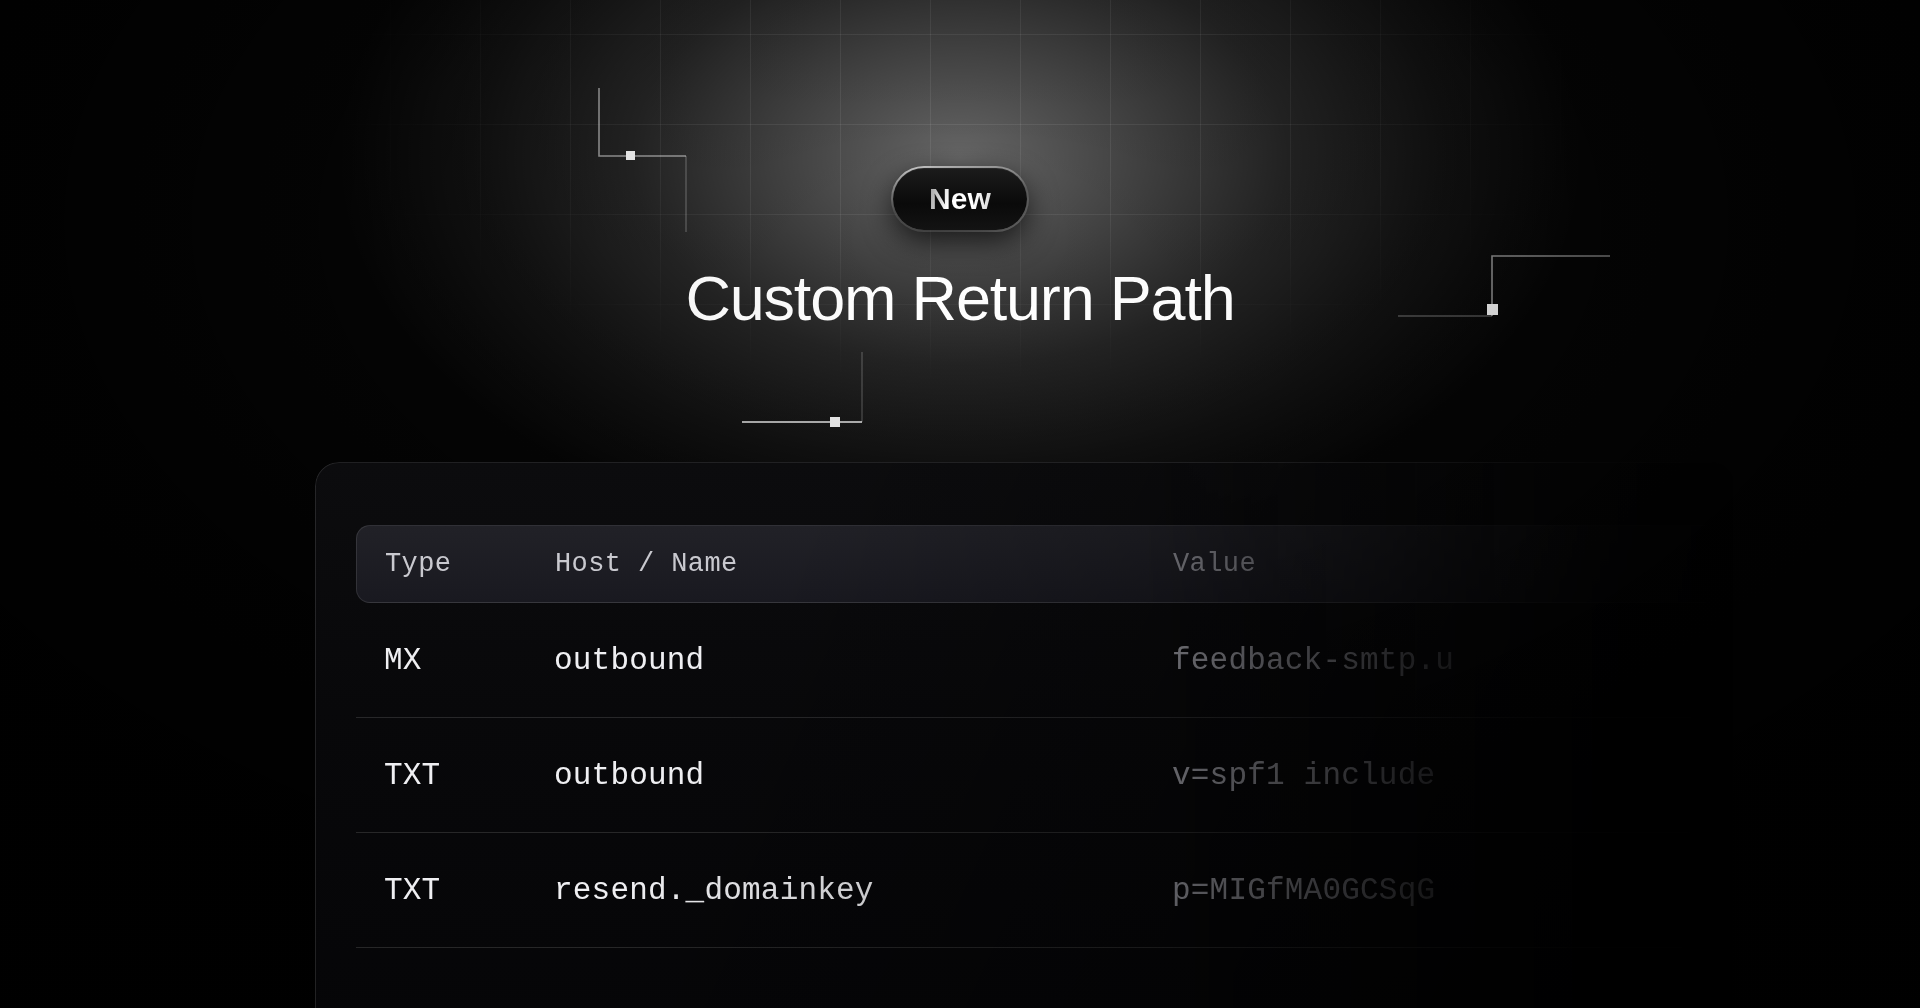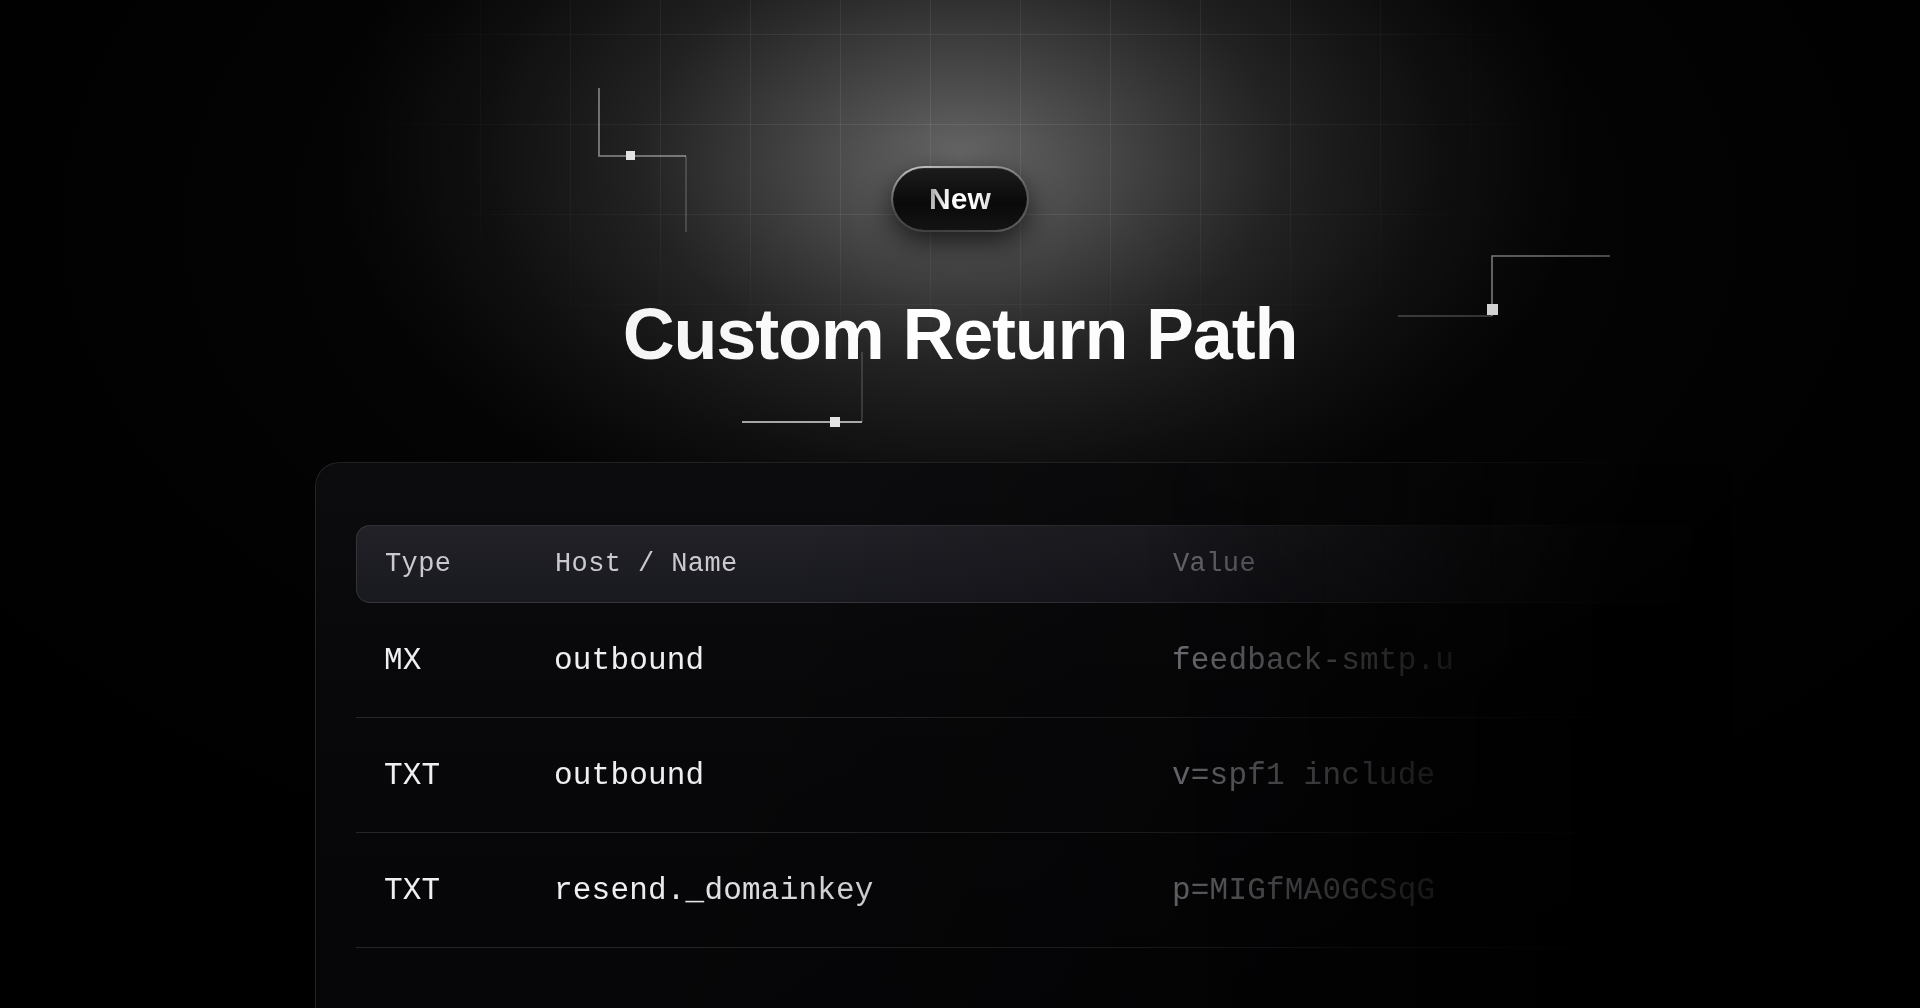--- a/index.html
+++ b/index.html
@@ -99,32 +99,31 @@
     background:linear-gradient(100deg,#9a9a9a 0%,#ffffff 34%,#ffffff 70%,#d6d6d6 100%);
     -webkit-background-clip:text; background-clip:text;
     -webkit-text-fill-color:transparent;
   }
 
   
   .headline{
     position:absolute;
     left:0; right:0; top:264px;
     text-align:center;
-    font-size:72px;
-    font-weight:700;
+    font-size:63px;
+    font-weight:400;
     letter-spacing:-1.2px;
     line-height:1.08;
     white-space:nowrap;
     background:linear-gradient(92deg,
         #7e7e7e 0%, #b9b9b9 13%, #f2f2f2 30%,
         #ffffff 48%, #fbfbfb 66%, #d2d2d2 85%, #9a9a9a 100%);
     -webkit-background-clip:text; background-clip:text;
     -webkit-text-fill-color:transparent;
     z-index:6;
-    margin-top:32px;
   }
 
   
   .card{
     position:absolute;
     left:315px; top:462px;
     width:1420px; height:620px;
     border-radius:24px 24px 0 0;
     background:linear-gradient(180deg,#0c0c0e 0%,#08080a 40%,#050507 100%);
     border:1px solid rgba(255,255,255,0.11);

